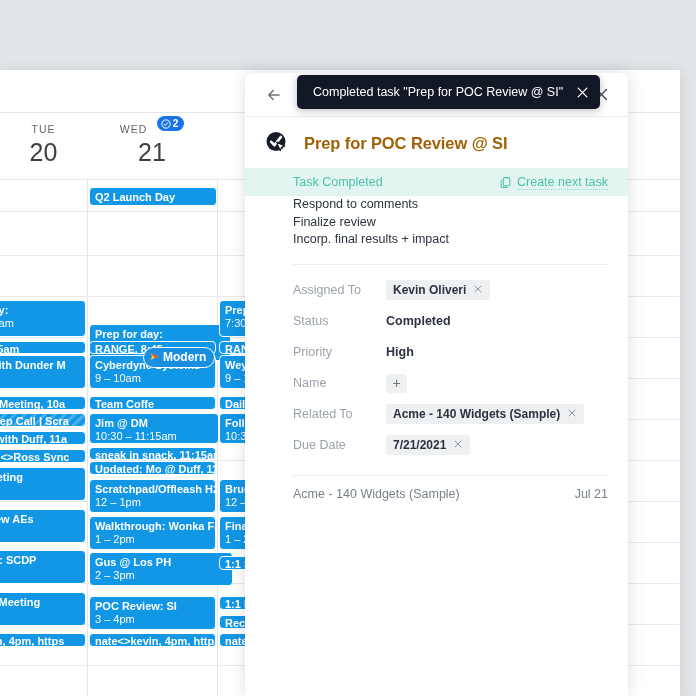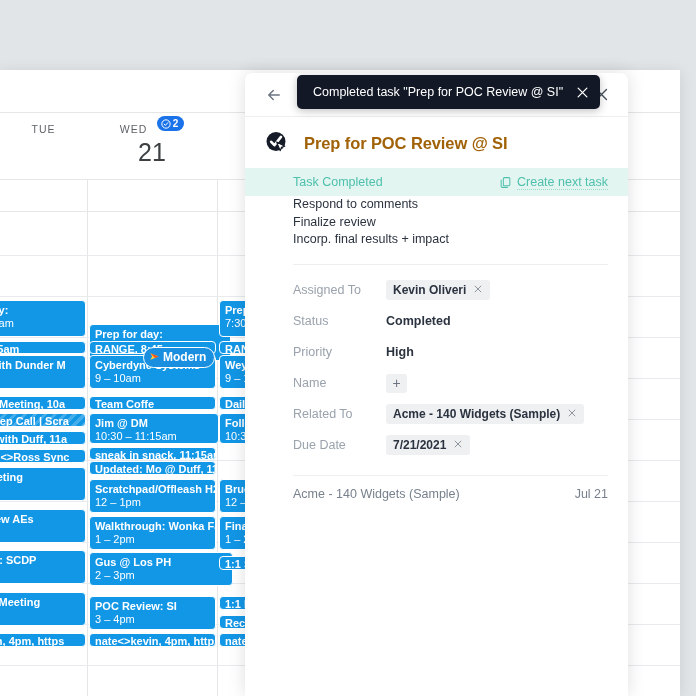--- a/index.html
+++ b/index.html
@@ -214,20 +214,21 @@
 
 <div id="root">
 
   <div class="cal-window">
 
     <div class="cal-topbar"></div>
 
     <div class="cal-daynames">
       <div class="day-col-head" style="left:0;width:87px">
         <div class="dow">TUE</div>
+        <div class="daynum">20</div>
       </div>
       <div class="day-col-head" style="left:87px;width:130px">
         <div style="white-space:nowrap">
           <span class="dow">WED</span>
           <span class="day-badge">
             <svg width="10" height="10" viewBox="0 0 24 24">
               <circle cx="12" cy="12" r="10" fill="none" stroke="#ffffff" stroke-width="2.4"></circle>
               <path d="M7.5 12.3l3 3 6-6.6" fill="none" stroke="#ffffff" stroke-width="2.4" stroke-linecap="round" stroke-linejoin="round"></path>
             </svg><span>2</span>
           </span>
@@ -236,20 +237,23 @@
       </div>
     </div>
 
     <div class="grid-area">
 
       <div class="vline" style="left:87px"></div>
       <div class="vline" style="left:217px"></div>
       <div class="vline" style="left:347px"></div>
 
       <div class="allday-band"></div>
+      <div class="ev" id="allday-ev" style="left:89px;top:7px;width:128px;height:19px;padding-top:3px">
+        <span>Q2 Launch Day</span>
+      </div>
 
       <div class="hline" style="top:75px"></div>
       <div class="hline" style="top:116px"></div>
       <div class="hline" style="top:157px"></div>
       <div class="hline" style="top:198px"></div>
       <div class="hline" style="top:239px"></div>
       <div class="hline" style="top:280px"></div>
       <div class="hline" style="top:321px"></div>
       <div class="hline" style="top:362px"></div>
       <div class="hline" style="top:403px"></div>

